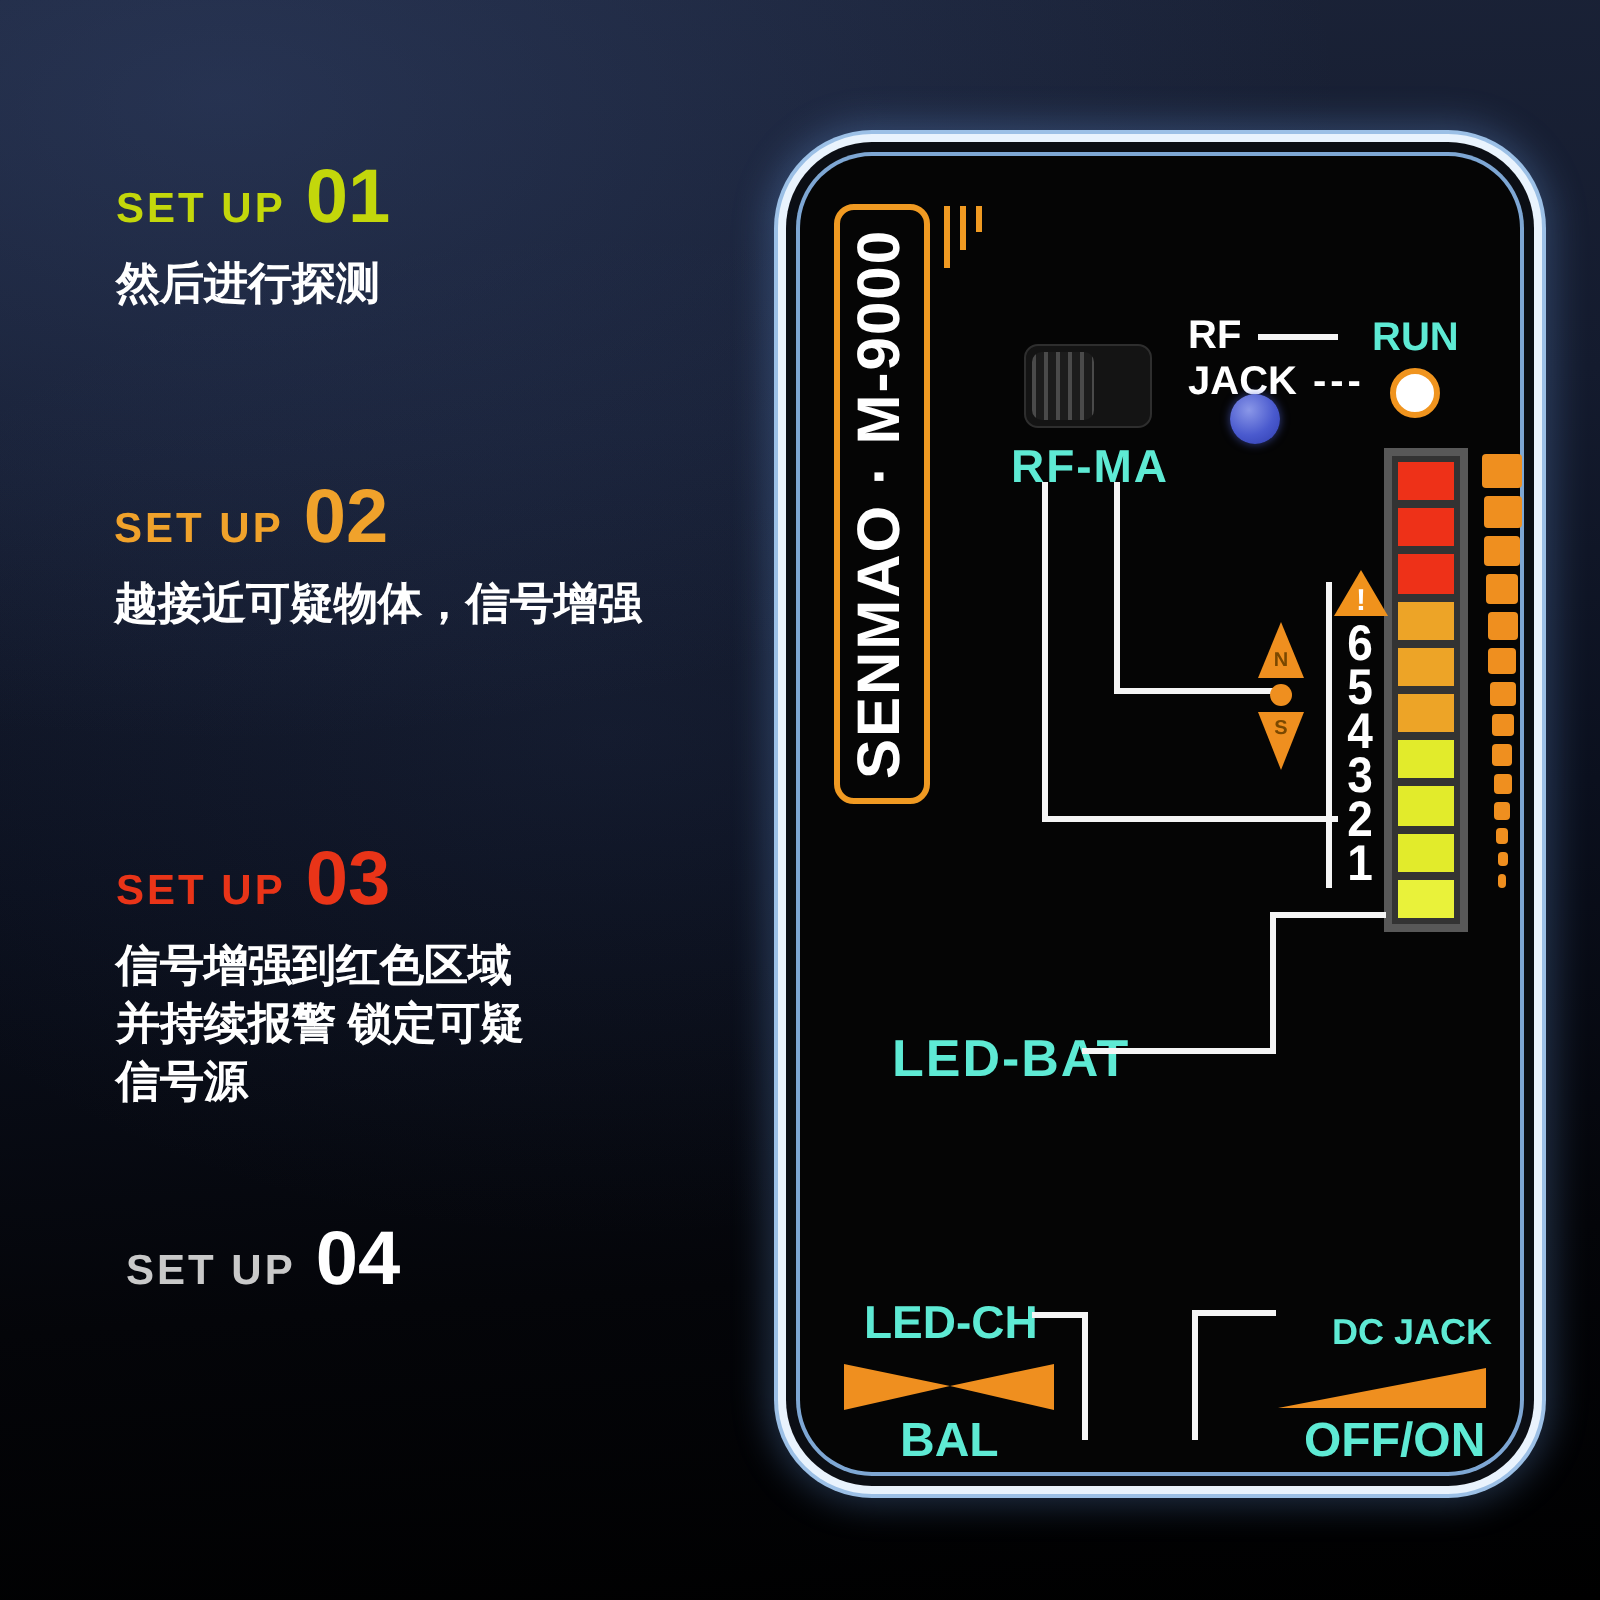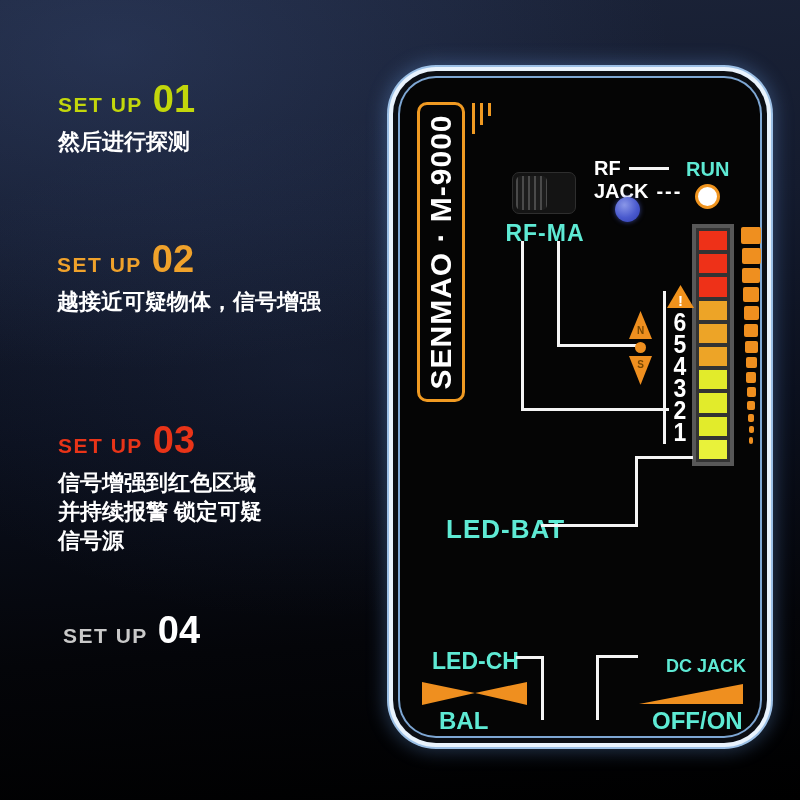--- a/index.html
+++ b/index.html
@@ -204,21 +204,21 @@
     <div class="wline" style="left:235px;top:378px;width:3px;height:71px;"></div>
     <div class="wline" style="left:235px;top:378px;width:58px;height:3px;"></div>
 
     <div class="dtext" style="left:32px;top:570px;font-size:23px;">LED-CH</div>
     <div class="wline" style="left:116px;top:578px;width:28px;height:3px;"></div>
     <div class="wline" style="left:141px;top:578px;width:3px;height:64px;"></div>
     <div class="bowtie">
       <div class="bow-l"></div>
       <div class="bow-r"></div>
     </div>
-    <div class="dtext" style="left:39px;top:629px;font-size:24px;">BAL</div>
+    <div class="dtext" style="left:50px;top:629px;font-size:24px;">BAL</div>
 
     <div class="wline" style="left:196px;top:577px;width:3px;height:65px;"></div>
     <div class="wline" style="left:196px;top:577px;width:42px;height:3px;"></div>
     <div class="dtext" style="left:246px;top:578px;font-size:18px;margin-left:20px;">DC JACK</div>
     <div class="wedge"></div>
     <div class="dtext" style="left:252px;top:629px;font-size:24px;">OFF/ON</div>
 
   </div>
 </div>
 

